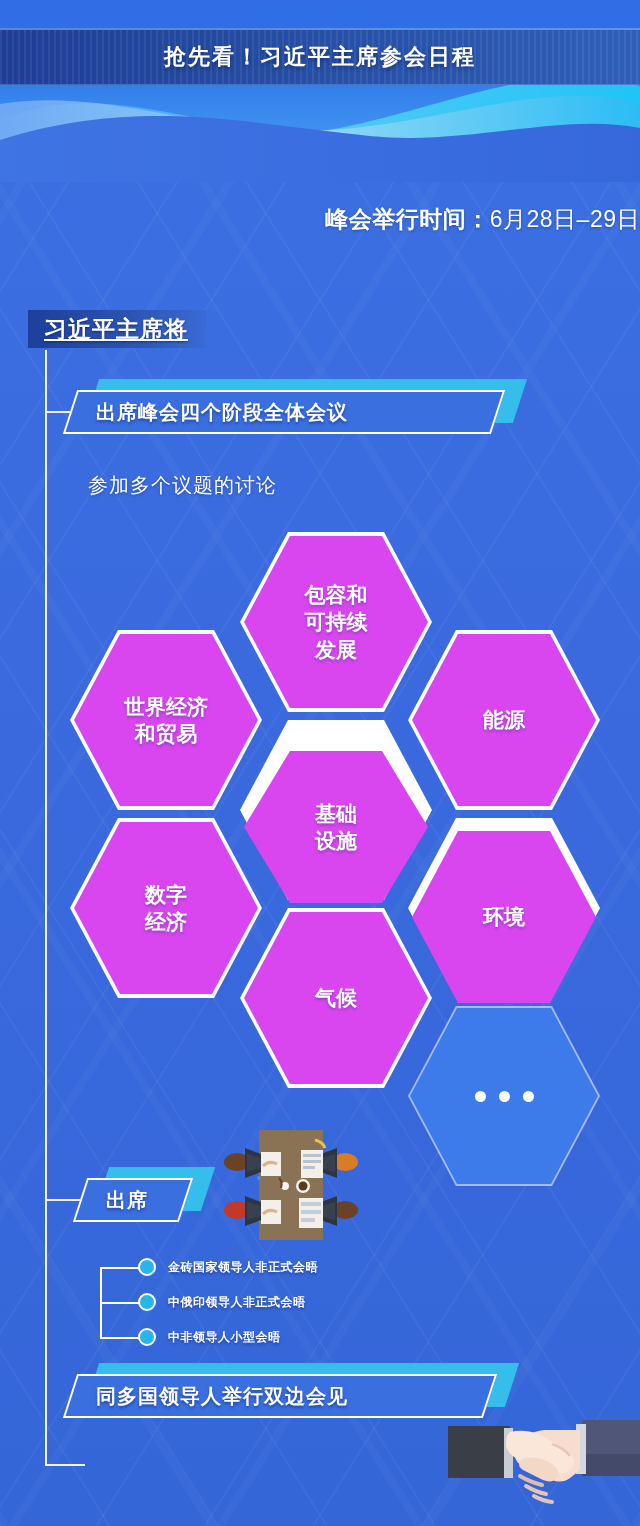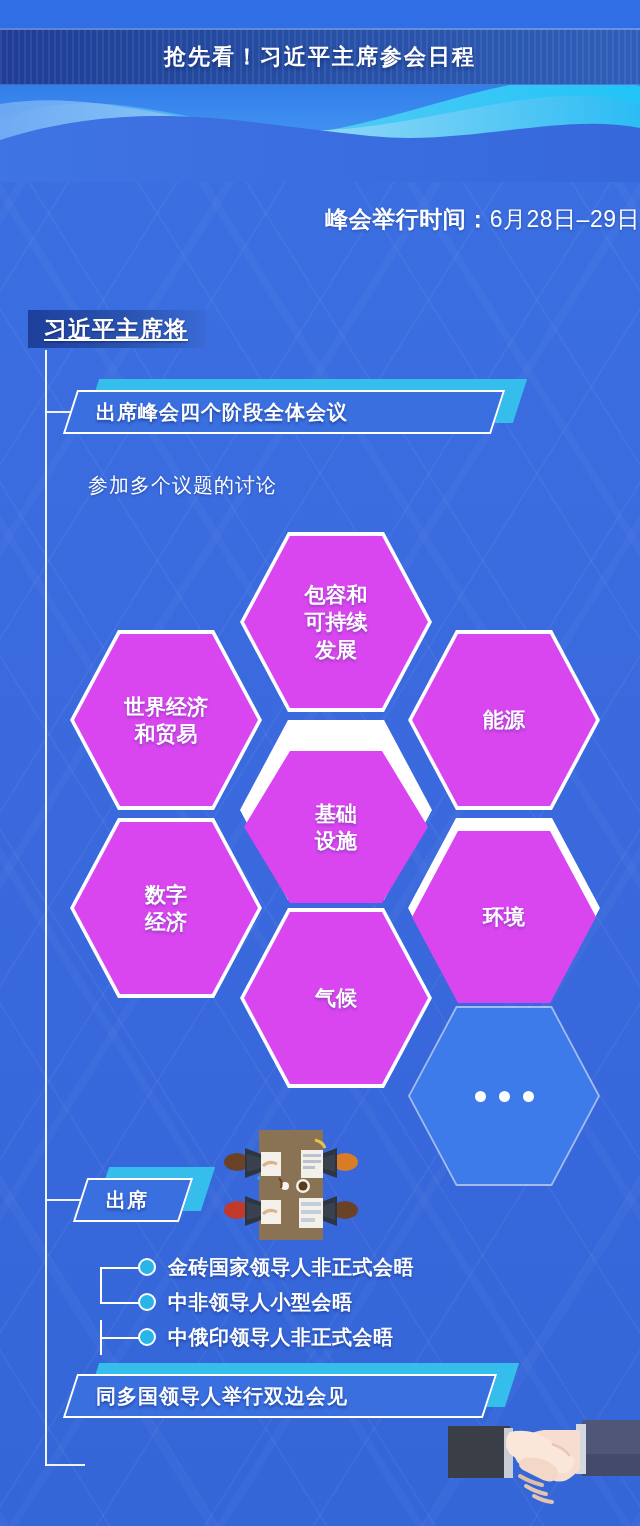--- a/index.html
+++ b/index.html
@@ -261,21 +261,21 @@
     width: 18px;
     height: 18px;
     border-radius: 50%;
     background: #2ab5e8;
     border: 2px solid #ffffff;
     box-sizing: border-box;
   }
   .bullet-label {
     margin-left: 68px;
     color: #ffffff;
-    font-size: 20px;
+    font-size: 12px;
     font-weight: bold;
     letter-spacing: 0.5px;
     text-shadow: 0 2px 3px rgba(0,20,80,0.4);
   }
 
   
   .illus-meeting {
     position: absolute;
     left: 215px;
     top: 1126px;
@@ -470,30 +470,30 @@
   </div>
 
   <div class="bullets">
     <div class="bullet-row">
       <div class="bullet-vert" style="top:17px; height:18px;"></div>
       <div class="bullet-line"></div>
       <div class="dot"></div>
       <div class="bullet-label">金砖国家领导人非正式会晤</div>
     </div>
     <div class="bullet-row">
+      <div class="bullet-vert"></div>
+      <div class="bullet-line"></div>
+      <div class="dot"></div>
+      <div class="bullet-label">中俄印领导人非正式会晤</div>
+    </div>
+    <div class="bullet-row">
       <div class="bullet-vert" style="height:19px;"></div>
       <div class="bullet-line"></div>
       <div class="dot"></div>
       <div class="bullet-label">中非领导人小型会晤</div>
-    </div>
-    <div class="bullet-row">
-      <div class="bullet-vert"></div>
-      <div class="bullet-line"></div>
-      <div class="dot"></div>
-      <div class="bullet-label">中俄印领导人非正式会晤</div>
     </div>
   </div>
 
   <svg class="illus-handshake" viewBox="0 0 192 122">
 
     <path d="M-4,22 L62,22 L62,74 L-4,74 Z" fill="#3a3f47"></path>
     <rect x="56" y="24" width="9" height="50" fill="#c8cdd4"></rect>
 
     <path d="M134,16 L196,16 L196,72 L134,72 Z" fill="#4f5678"></path>
     <path d="M134,50 L196,50 L196,72 L134,72 Z" fill="#444a6a"></path>

